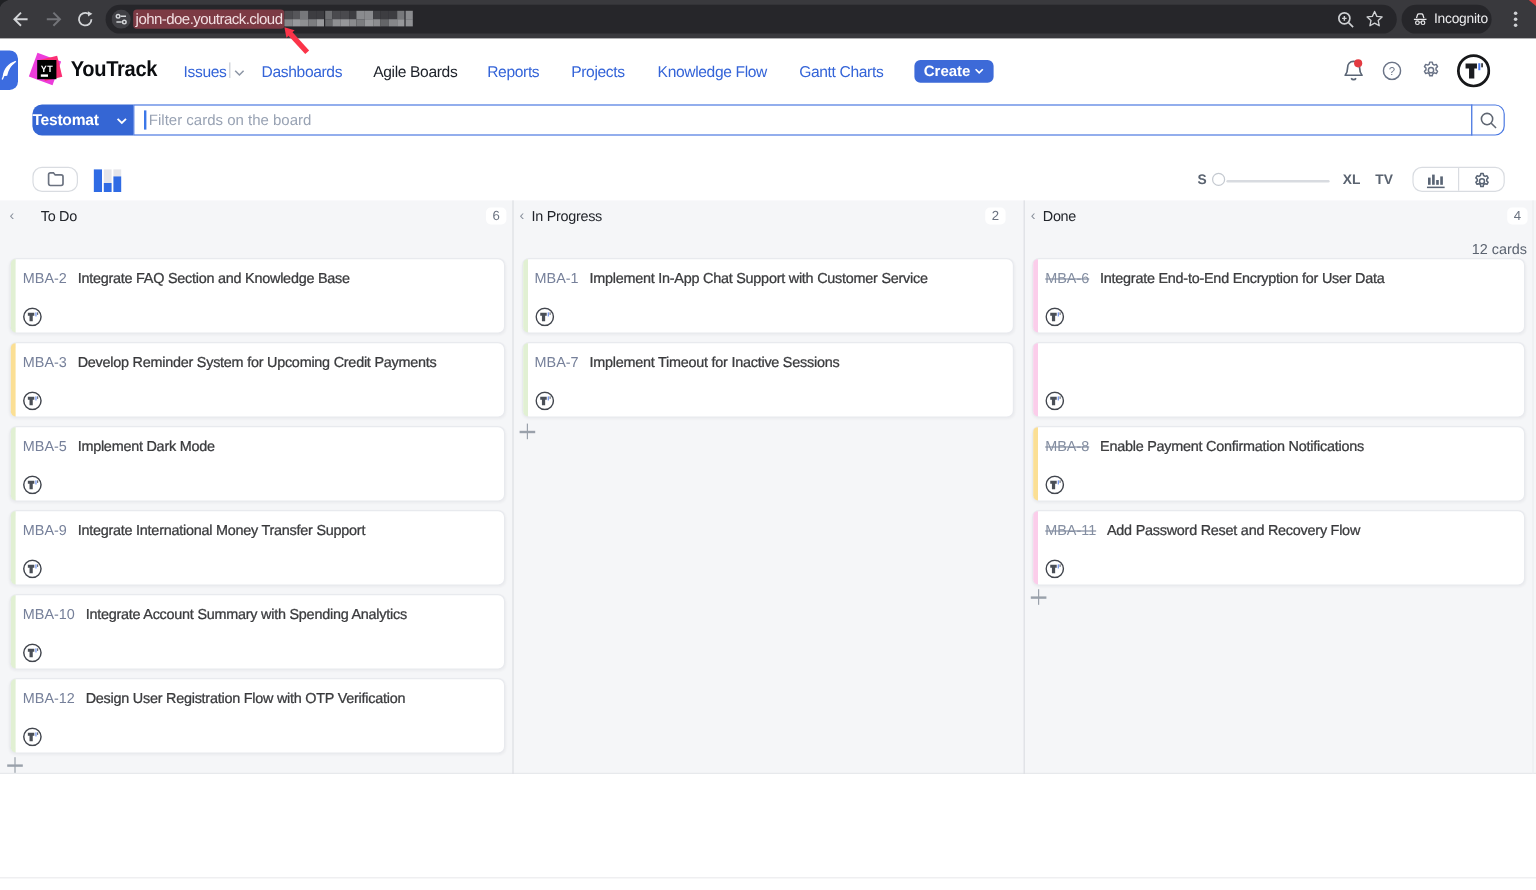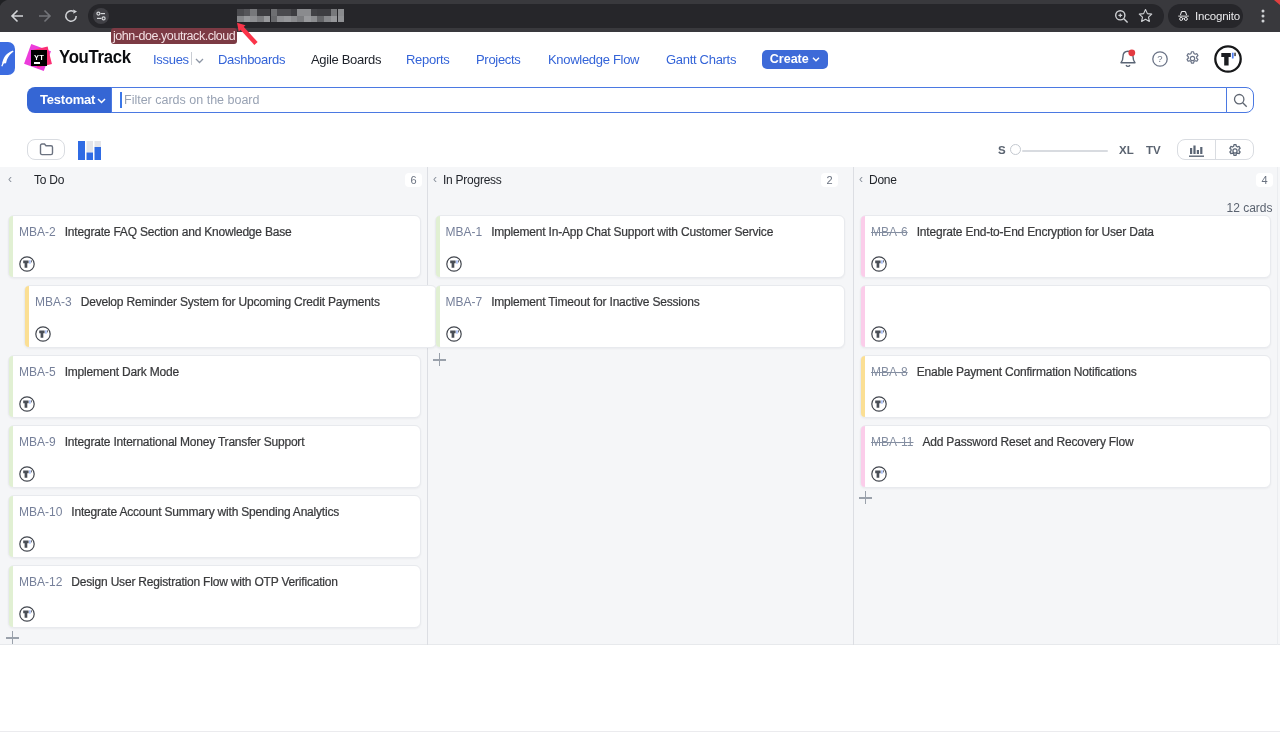--- a/index.html
+++ b/index.html
@@ -5,21 +5,21 @@
   * { margin:0; padding:0; box-sizing:border-box; }
   html,body { width:1280px; height:742px; overflow:hidden; background:#fff;
     font-family:"Liberation Sans", sans-serif; }
   #page { position:relative; width:1280px; height:742px; }
   .abs { position:absolute; }
 
   
   #chrome { position:absolute; left:0; top:0; width:1280px; height:32px; background:#39393d; }
   #omnibox { position:absolute; left:88px; top:4px; width:1076px; height:24px; border-radius:12px; background:#26262a; }
   #urlsel { position:absolute; left:111px; top:7.5px; height:16.5px; padding:0 2px; background:#7c3a44; border-radius:3px;
-    color:#f2dfe2; font-size:12.5px; line-height:16.5px; letter-spacing:-.45px;margin-top:20px;}
+    color:#f2dfe2; font-size:12.5px; line-height:16.5px; letter-spacing:-.45px;}
   #incog { position:absolute; left:1168px; top:4px; width:75px; height:24px; border-radius:12px; background:#26262a;
     color:#e9e9eb; font-size:11.5px; letter-spacing:-.2px; }
   #incog span { position:absolute; left:27px; top:6px; }
 
   
   .navlink { position:absolute; top:51.5px; font-size:13px; letter-spacing:-.3px; color:#3464d8; white-space:nowrap; }
   .navdark { color:#1d2129; }
   #logotype { position:absolute; left:59px; top:47px; font-size:18px; font-weight:bold; color:#0b0d10;
      letter-spacing:-.3px; transform:scaleX(.93); transform-origin:left center;}
 
@@ -213,21 +213,21 @@
 
   <svg class="abs" style="left:1214px;top:45px" width="28" height="28" viewBox="0 0 28 28">
     <circle cx="14" cy="14" r="12.7" fill="#fff" stroke="#17181a" stroke-width="2.3"></circle>
     <path d="M7.3 8 H16.8 V12.1 H14.6 V20.4 H10.2 V12.1 H7.3 Z" fill="#1b1d21"></path>
     <rect x="17.9" y="7.7" width="1.7" height="5.8" fill="#4d7df2"></rect>
     <rect x="20.4" y="7.7" width="1.3" height="3.4" fill="#1b1d21"></rect>
   </svg>
 
   <div id="filterrow">
     <div id="filterinput"></div>
-    <div id="testomat"><span style="margin-left:13px;letter-spacing:-.2px">Testomat</span></div>
+    <div id="testomat"><span style="letter-spacing:-.2px">Testomat</span></div>
     <svg class="abs" style="left:70px;top:10.5px" width="9" height="6" viewBox="0 0 9 6">
         <path d="M1 1 L4.5 4.5 L8 1" stroke="#fff" stroke-width="1.5" fill="none"></path>
       </svg>
     <div class="abs" style="left:93px;top:5px;width:1.5px;height:16px;background:#3b77e8"></div>
     <div class="abs" style="left:97px;top:6px;font-size:12.5px;color:#98a2b3;line-height:15px">Filter cards on the board</div>
     <div id="searchbox">
       <svg style="margin:5px 0 0 6px" width="15" height="15" viewBox="0 0 15 15">
         <circle cx="6.2" cy="6.2" r="4.7" fill="none" stroke="#5f6672" stroke-width="1.3"></circle>
         <path d="M9.7 9.7 L13.7 13.7" stroke="#5f6672" stroke-width="1.3"></path>
       </svg>
@@ -289,21 +289,21 @@
         <div class="card" style="left:8px;top:48px;width:412.5px">
           <div class="strip" style="background:#e1f0d3"></div>
           <div class="cid">MBA-2<span class="title">Integrate FAQ Section and Knowledge Base</span></div>
           <svg class="cavatar" viewBox="0 0 16 16">
             <circle cx="8" cy="8" r="7.2" fill="#fff" stroke="#42464e" stroke-width="1.2"></circle>
             <path d="M4.2 4.6 H9.6 V7.2 H8.3 V11.8 H5.6 V7.2 H4.2 Z" fill="#4a4f57"></path>
             <rect x="10.4" y="4.3" width="1.1" height="3.4" fill="#7a9bf0"></rect>
             <rect x="12" y="4.3" width="0.8" height="2.1" fill="#4a4f57"></rect>
           </svg>
         </div>
-        <div class="card" style="left:24px;top:118px;width:412.5px">
+        <div class="card" style="left:8px;top:118px;width:412.5px">
           <div class="strip" style="background:#fbdf94"></div>
           <div class="cid">MBA-3<span class="title">Develop Reminder System for Upcoming Credit Payments</span></div>
           <svg class="cavatar" viewBox="0 0 16 16">
             <circle cx="8" cy="8" r="7.2" fill="#fff" stroke="#42464e" stroke-width="1.2"></circle>
             <path d="M4.2 4.6 H9.6 V7.2 H8.3 V11.8 H5.6 V7.2 H4.2 Z" fill="#4a4f57"></path>
             <rect x="10.4" y="4.3" width="1.1" height="3.4" fill="#7a9bf0"></rect>
             <rect x="12" y="4.3" width="0.8" height="2.1" fill="#4a4f57"></rect>
           </svg>
         </div>
         <div class="card" style="left:8px;top:188px;width:412.5px">

